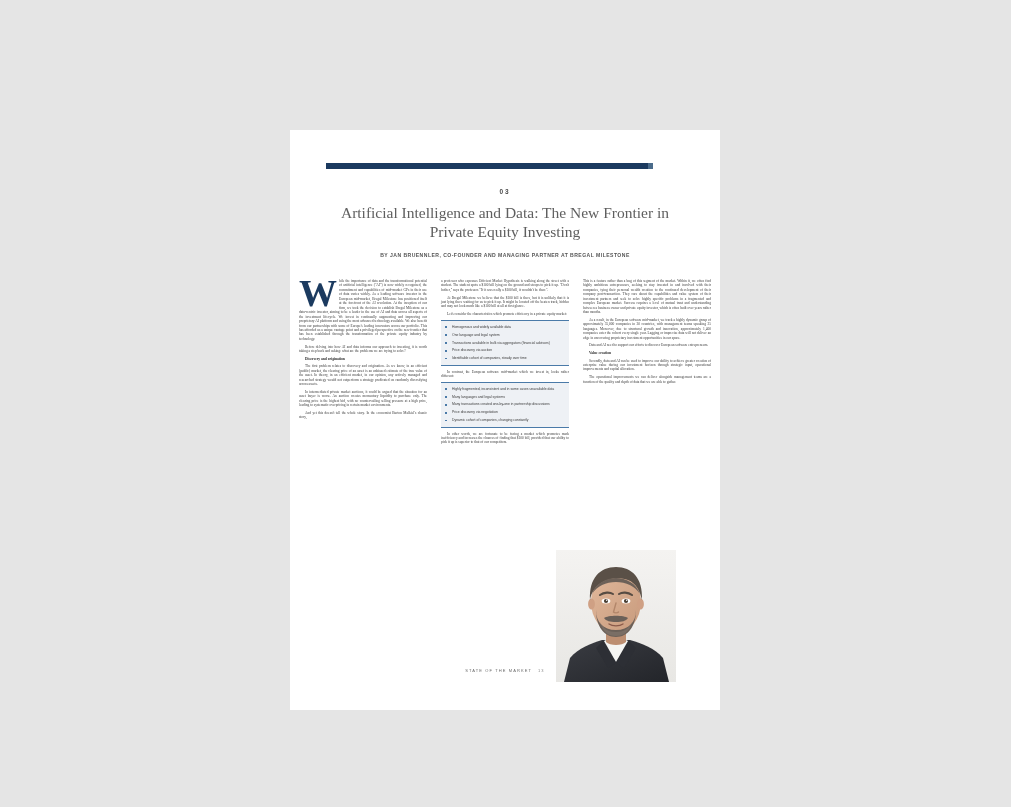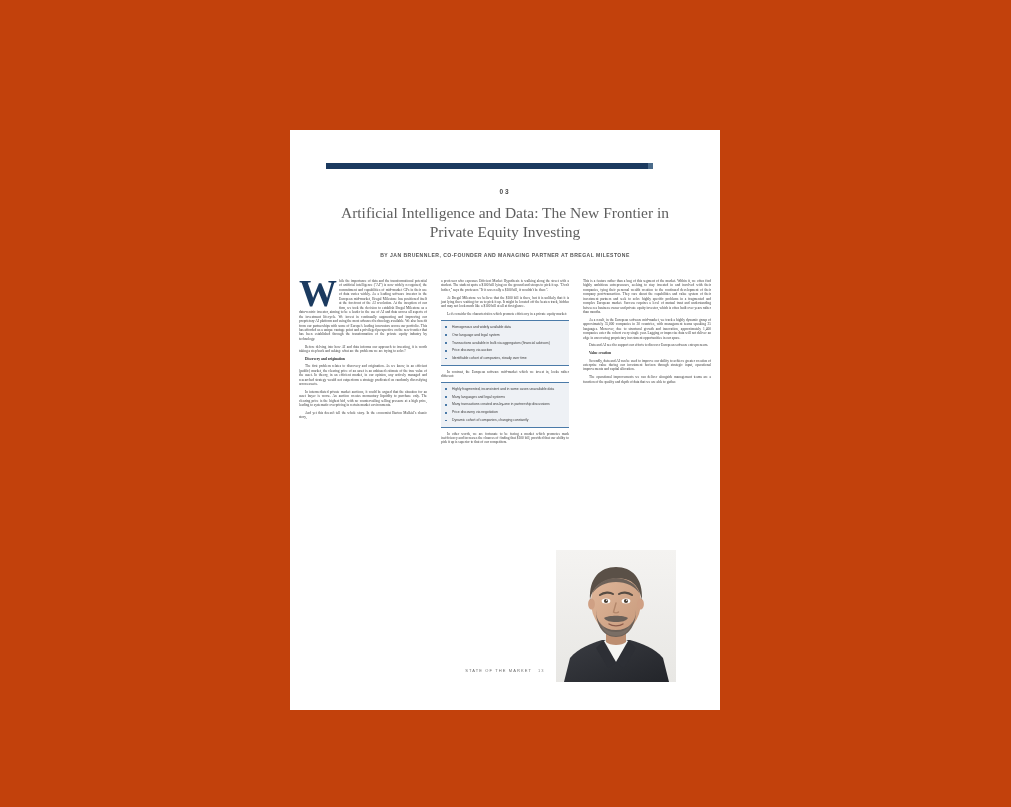--- a/index.html
+++ b/index.html
@@ -10,21 +10,21 @@
     height: 807px;
     overflow: hidden;
     font-family: "Liberation Serif", serif;
   }
 
   #page {
     position: absolute;
     left: 0; top: 0;
     width: 1011px;
     height: 807px;
-    background: #c2410c;
+    background: #e5e5e5;
   }
 
   
   .sheet {
     position: absolute;
     left: 290px;
     top: 130px;
     width: 430px;
     height: 580px;
     background: #ffffff;

